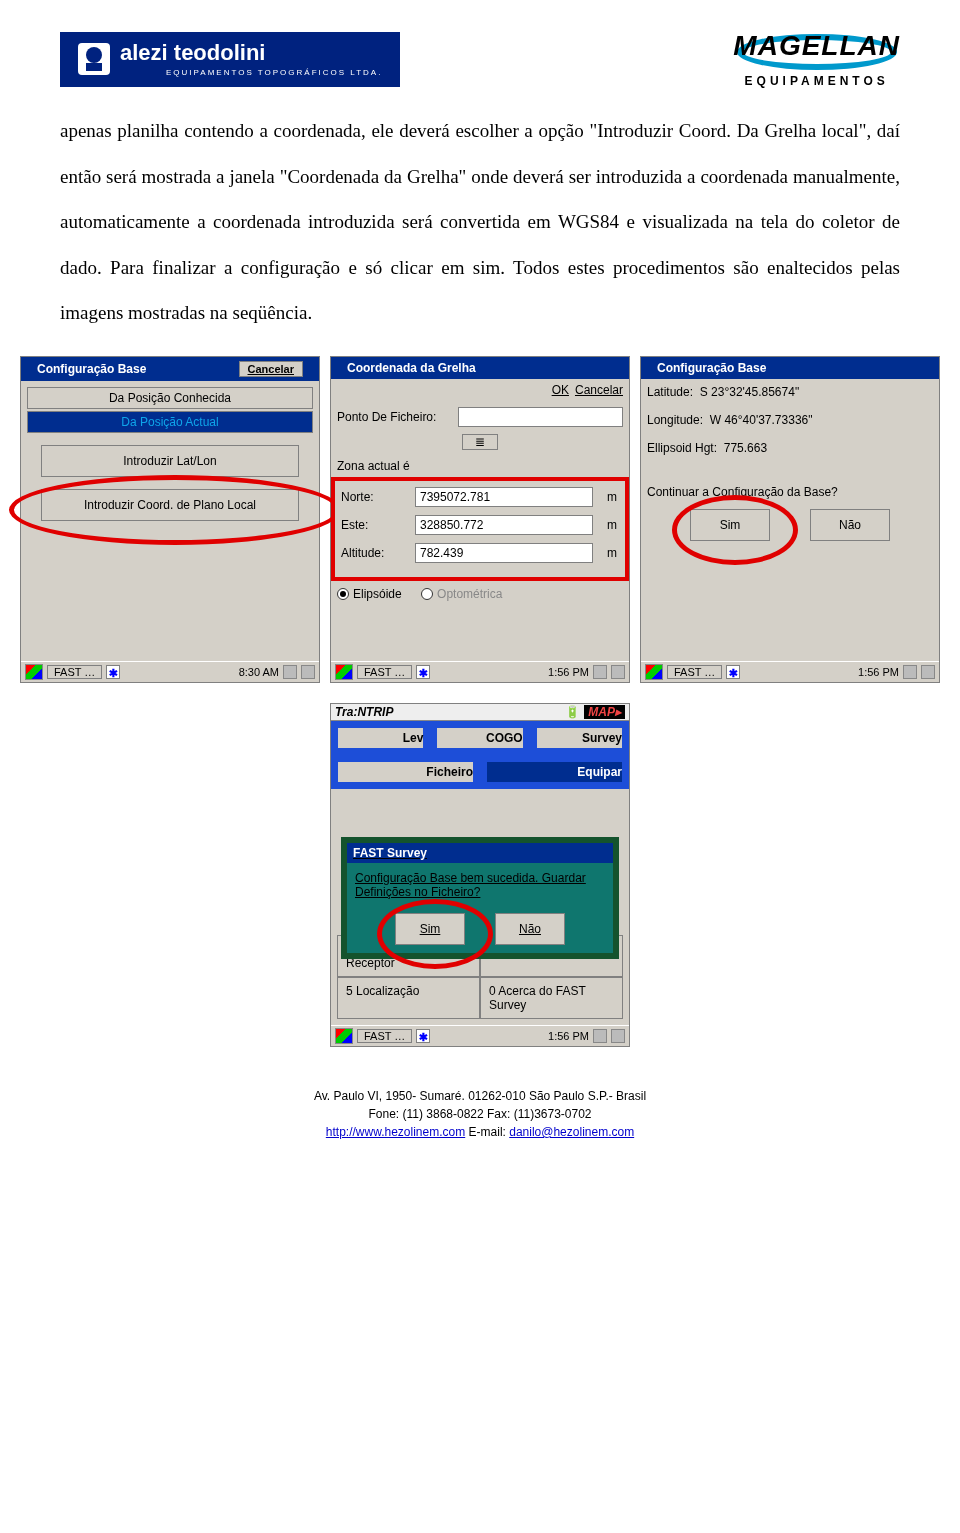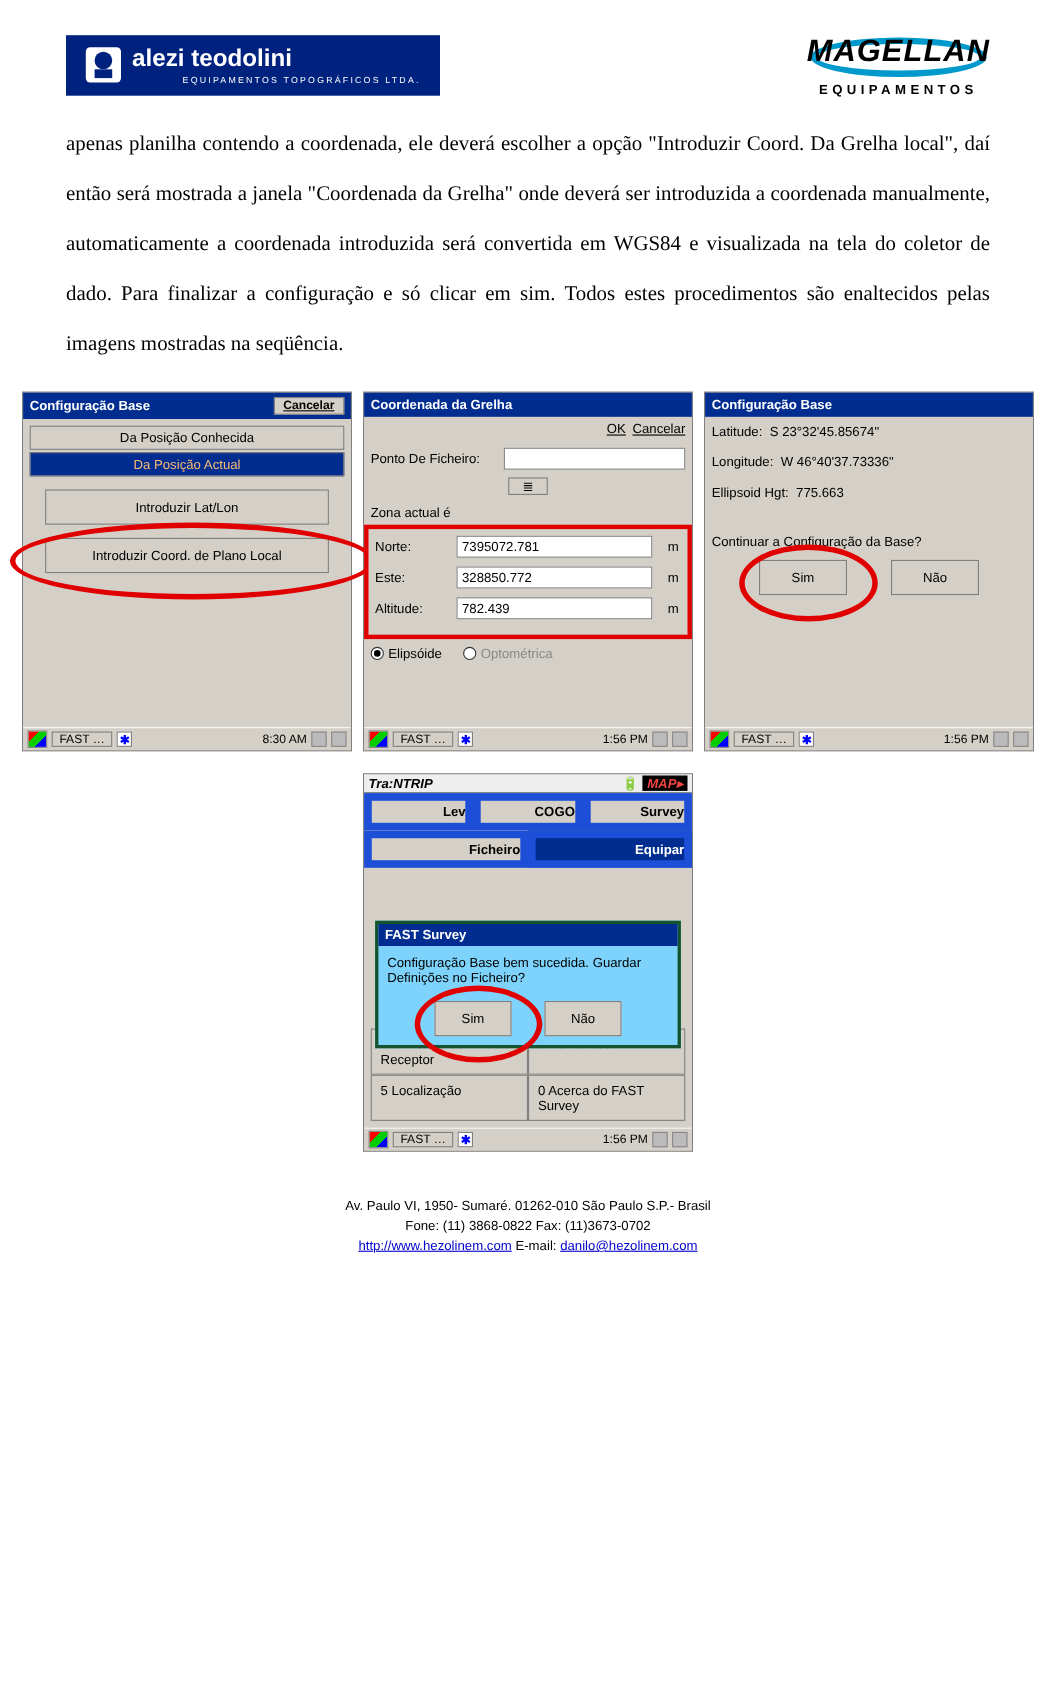--- a/index.html
+++ b/index.html
@@ -67,21 +67,21 @@
     background: #d4d0c8;
     border: 1px solid #808080;
     font-family: Tahoma, sans-serif;
     font-size: 12px;
     display:flex;
     flex-direction:column;
   }
   .pda-title {
     background: #002d8f;
     color: #fff;
-    padding: 4px 6px;
+    padding: 4px 16px;
     font-weight: bold;
     display: flex;
     justify-content: space-between;
     align-items: center;
   }
   .pda-title .btn-cancel {
     background: #d4d0c8;
     color: #000;
     border: 1px solid #808080;
     padding: 1px 8px;
@@ -90,21 +90,21 @@
   }
   .pda-body { padding: 6px; flex:1; background:#d4d0c8; min-height:260px; position:relative; }
   .pda .row { display:flex; align-items:center; margin-bottom:8px; gap:14px; }
   .pda label { width: 60px; }
   .pda input.text {
     flex:1; border:1px solid #808080; background:#fff; padding:2px 4px; font-size:12px;
   }
   .pda .tab {
     background:#d4d0c8; border:1px solid #808080; padding:3px 6px; text-align:center; width:100%; margin-bottom:2px;
   }
-  .pda .tab.selected { background:#002d8f; color:#fdba74;text-align:center; }
+  .pda .tab.selected { background:#002d8f; color:#0ea5e9;text-align:center; }
   .pda .big-btn {
     display:block; width: 90%; margin: 12px auto; padding: 8px;
     border: 1px solid #808080; background:#d4d0c8; text-align:center;
   }
   .dotted-frame { border:1px dashed #555; padding:2px; }
   .red-ring { position:relative; }
   .red-ring::after {
     content:""; position:absolute; left:-18px; top:-14px; width: calc(100% + 36px); height: calc(100% + 28px);
     border: 5px solid #e00000; border-radius: 50%; pointer-events:none;
   }
@@ -147,21 +147,21 @@
   }
   .pda-statusbar .status-left { font-style:italic; }
   .pda-statusbar .status-right {
     background:#000; color:#ef4444; padding:0 4px; font-style:italic;
   }
   .tabstrip { display:grid; grid-template-columns: 1fr 1fr 1fr; }
   .tabstrip2 { display:grid; grid-template-columns: 1fr 1fr; }
   .tabbtn { border:7px solid #1d4ed8; background:#d4d0c8; padding:3px 0; text-align:right; font-weight:bold; }
   .tabbtn.active { background:#002d8f; color:#fff; }
   .modal {
-    position:absolute; left:10px; right:10px; top:48px; background:#7dd3fc; border:3px solid #14532d;
+    position:absolute; left:10px; right:10px; top:48px; background:#0f766e; border:6px solid #14532d;text-decoration:underline;
   }
   .modal-title { background:#002d8f; color:#fff; padding:3px 6px; font-weight:bold; }
   .modal-body { padding:8px; font-size:12px; }
   .behind-list { margin-top:6px; }
   .behind-item { border:1px solid #808080; background:#d4d0c8; padding:6px 8px; display:flex; }
   .behind-item span:first-child { flex:1; }
 
   .footer {
     text-align:center; font-family: Arial, sans-serif; font-size:12px; line-height:1.5; margin-top:30px;
   }

